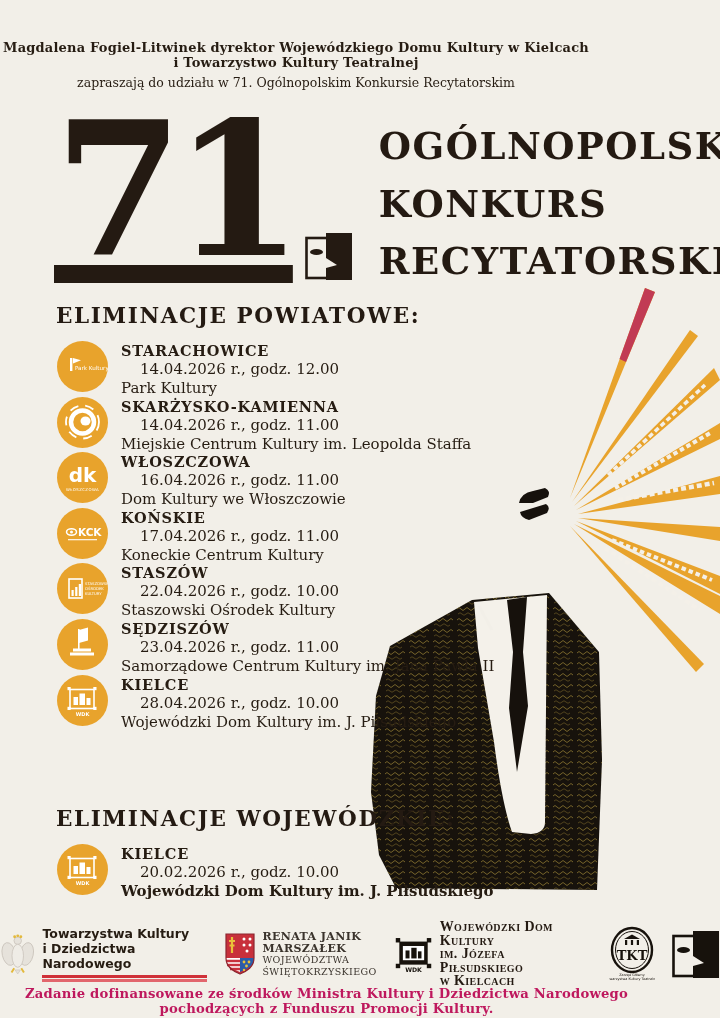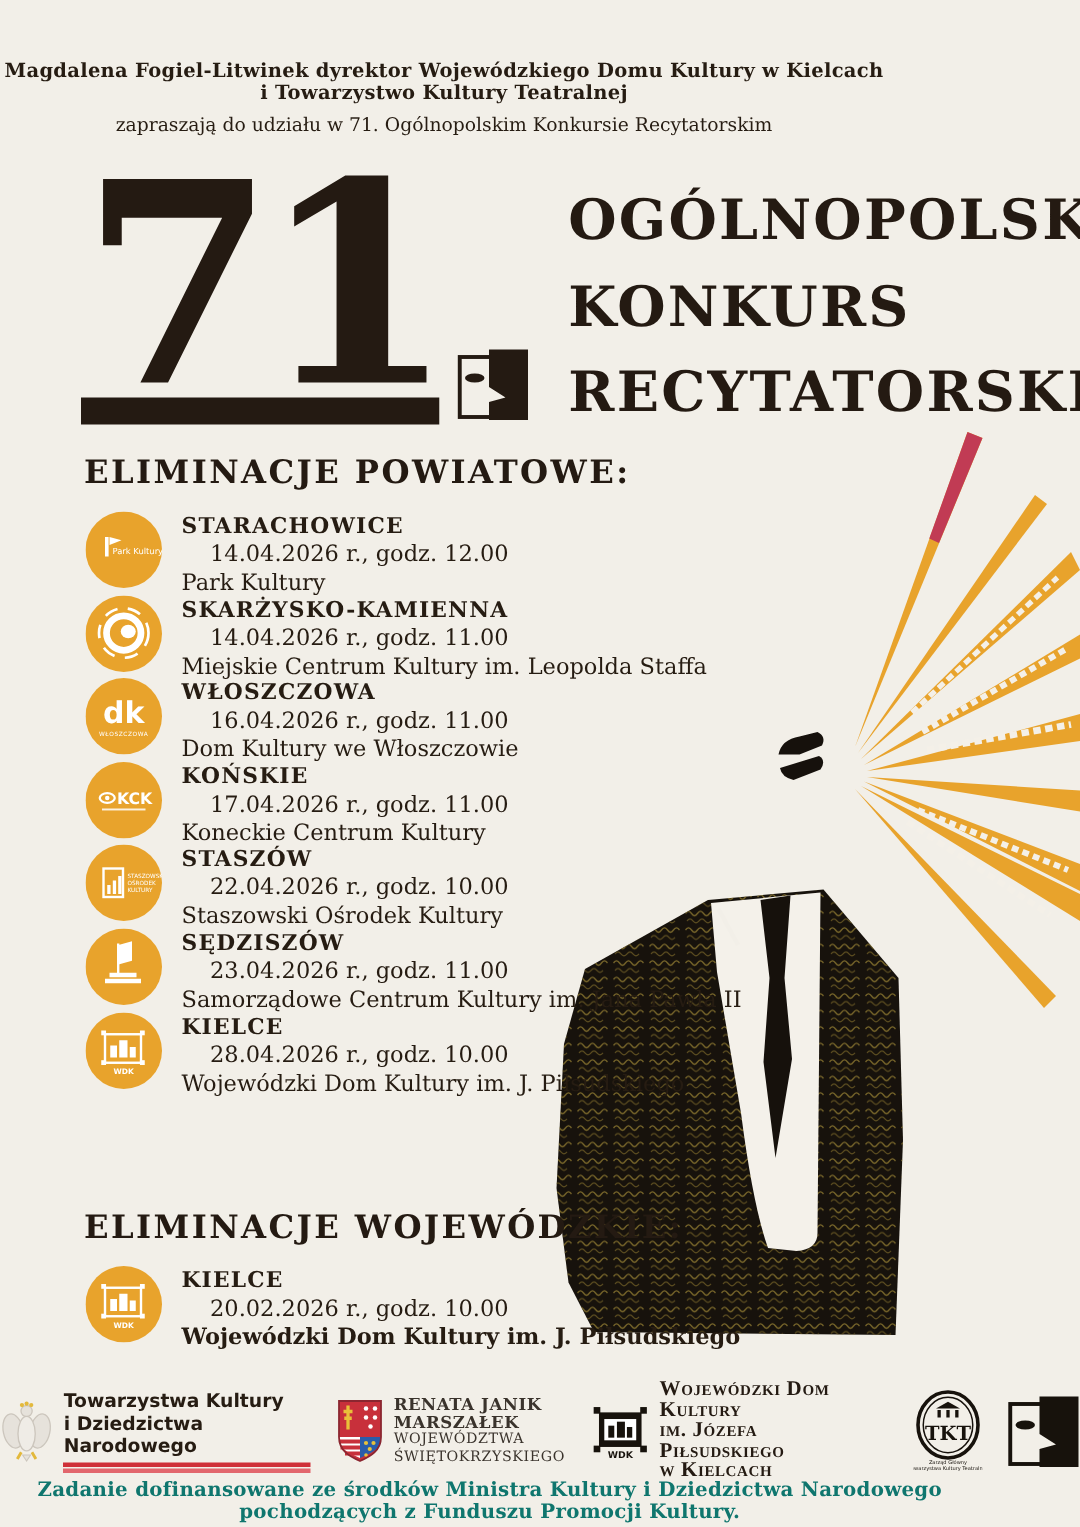--- a/index.html
+++ b/index.html
@@ -64,21 +64,21 @@
   .red-lines{margin-top:4px;}
   .red-lines .rl1{height:2.5px;background:#CF3038;}
   .red-lines .rl2{height:2.5px;background:#E2666D;margin-top:1.5px;}
   .marszalek-text{margin-left:6px;}
   .marszalek-text div{font-size:9.5px;letter-spacing:.4px;line-height:11.5px;color:#3a332c;}
   .marszalek-text .big{font-size:11px;font-weight:bold;}
   .wdk-text{margin-left:7px;}
   .wdk-text div{font-size:14px;font-weight:bold;letter-spacing:.4px;line-height:13.5px;font-variant:small-caps;color:#241A12;font-family:Liberation Serif, serif;}
   .funding{
     top:986px;left:0;width:653px;text-align:center;
-    font-size:13.2px;font-weight:bold;letter-spacing:.2px;color:#0f766e;
+    font-size:13.2px;font-weight:bold;letter-spacing:.2px;color:#be185d;
   }
 </style>
 </head>
 <body>
 
 <div class="poster">
 
   <svg class="illustration" width="720" height="1018" viewBox="0 0 720 1018">
     <defs>
       <pattern id="scr" width="24" height="11" patternUnits="userSpaceOnUse">

